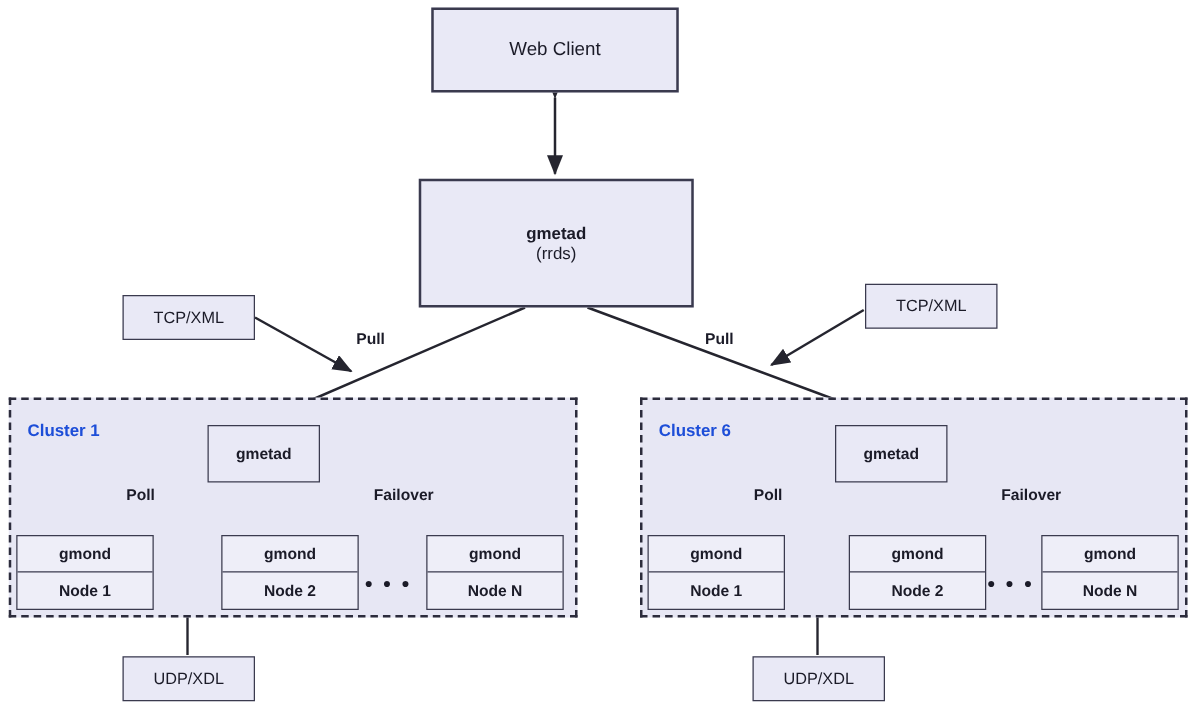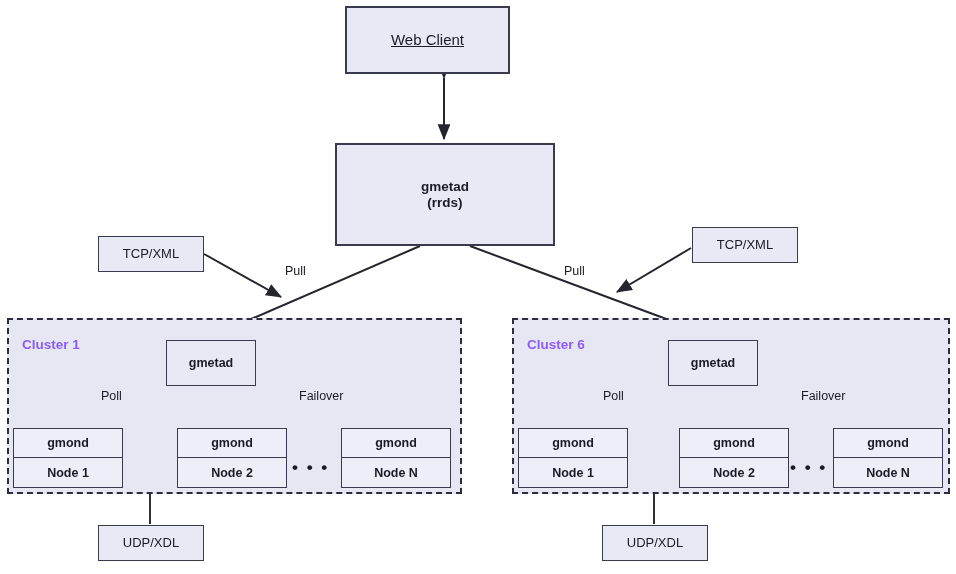--- a/index.html
+++ b/index.html
@@ -5,46 +5,46 @@
   html,body{margin:0;padding:0;background:#ffffff;}
   body{font-family:"Liberation Sans","DejaVu Sans",sans-serif;}
   #stage{position:relative;width:956px;height:574px;background:#ffffff;overflow:hidden;}
   #wires{position:absolute;left:0;top:0;width:956px;height:574px;pointer-events:none;}
 
   .box{position:absolute;box-sizing:border-box;background:#e9e9f6;border:2px solid #3a3a4e;
        display:flex;align-items:center;justify-content:center;text-align:center;
        color:#1b1b28;line-height:1.15;}
   .box.thin{border-width:1.5px;}
 
-  .webclient{left:345px;top:6px;width:165px;height:68px;font-size:15px;text-decoration:underline;}
+  .webclient{left:345px;top:6px;width:198px;height:68px;font-size:15px;}
   .gmetad-main{left:335px;top:143px;width:220px;height:103px;font-size:13.5px;font-weight:bold;}
-  .gmetad-main .l2{font-weight:bold;}
+  .gmetad-main .l2{font-weight:normal;}
 
   .proto{width:106px;height:36px;font-size:13px;}
   .proto.tcp1{left:98px;top:236px;}
   .proto.tcp2{left:692px;top:227px;}
   .proto.udp1{left:98px;top:525px;}
   .proto.udp2{left:602px;top:525px;}
 
   .cluster{position:absolute;box-sizing:border-box;background:#e7e7f4;
            border:2px dashed #2c2c3c;}
   .cluster.c1{left:7px;top:318px;width:455px;height:176px;}
   .cluster.c2{left:512px;top:318px;width:438px;height:176px;}
 
-  .cluster-label{position:absolute;font-size:13.5px;font-weight:bold;color:#8b5cf6;}
+  .cluster-label{position:absolute;font-size:13.5px;font-weight:bold;color:#1d4ed8;}
 
   .gmetad-sub{width:90px;height:46px;font-size:12.5px;font-weight:bold;}
 
   .node{position:absolute;box-sizing:border-box;width:110px;height:60px;
         background:#eeeef8;border:1.5px solid #3a3a4e;}
   .node .half{height:50%;box-sizing:border-box;display:flex;align-items:center;
               justify-content:center;font-size:12.5px;font-weight:bold;color:#1b1b28;}
   .node .half.top{border-bottom:1.5px solid #3a3a4e;}
 
-  .edge-label{position:absolute;font-size:12.5px;font-weight:normal;color:#1b1b28;
+  .edge-label{position:absolute;font-size:12.5px;font-weight:bold;color:#1b1b28;
               background:transparent;white-space:nowrap;}
 
   .dots{position:absolute;font-size:17px;font-weight:bold;color:#1b1b28;letter-spacing:2px;}
 </style>
 </head>
 <body>
 
 <div id="stage">
 
   <svg id="wires" viewBox="0 0 956 574">

